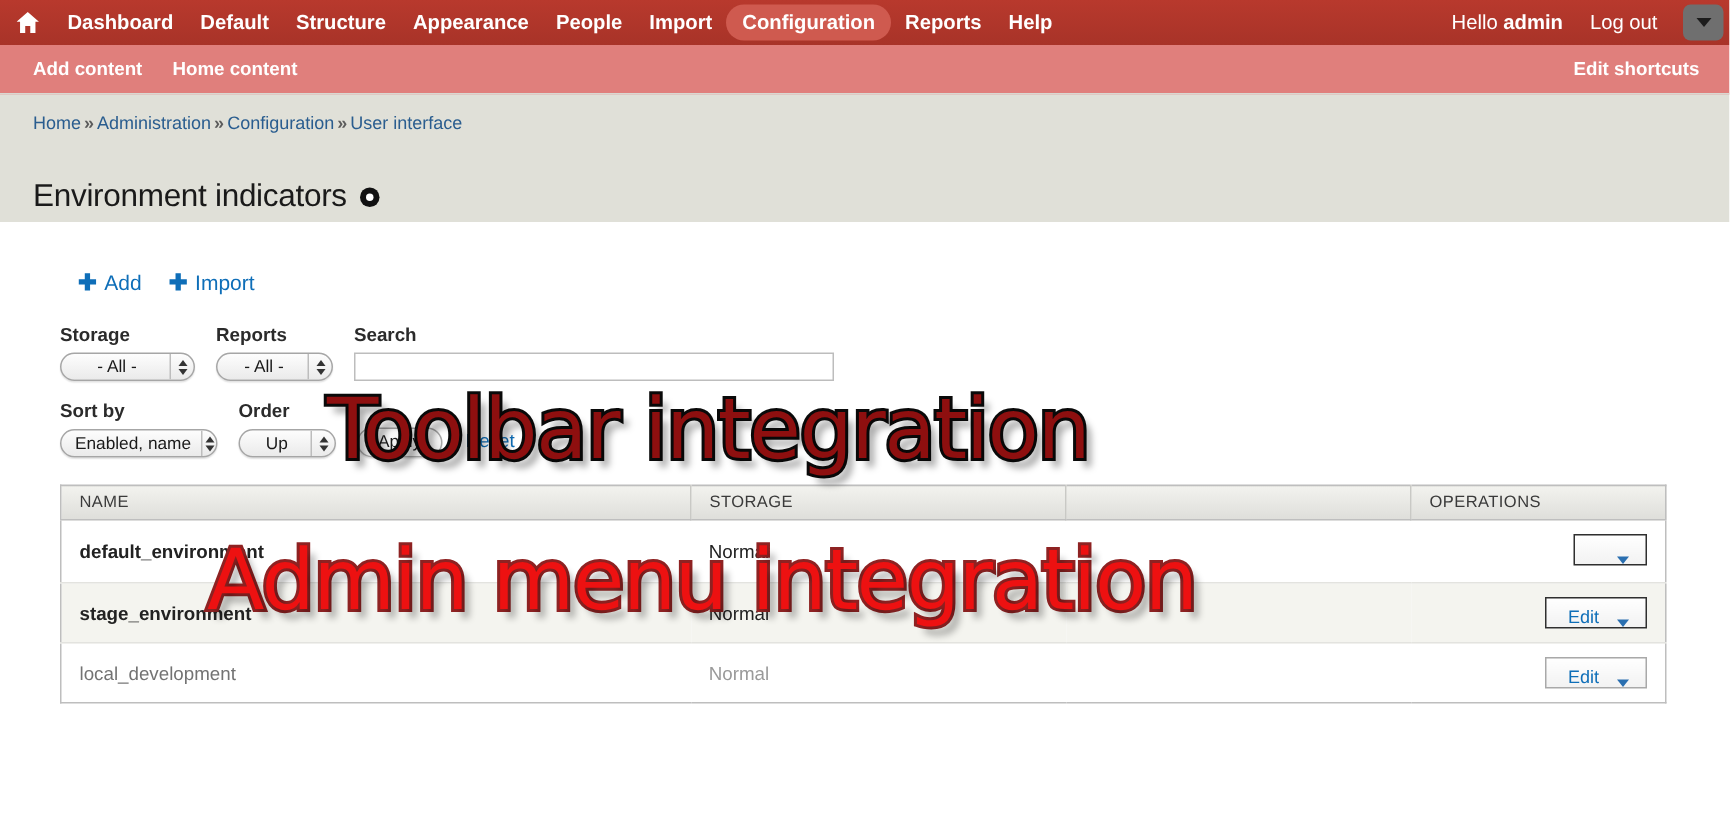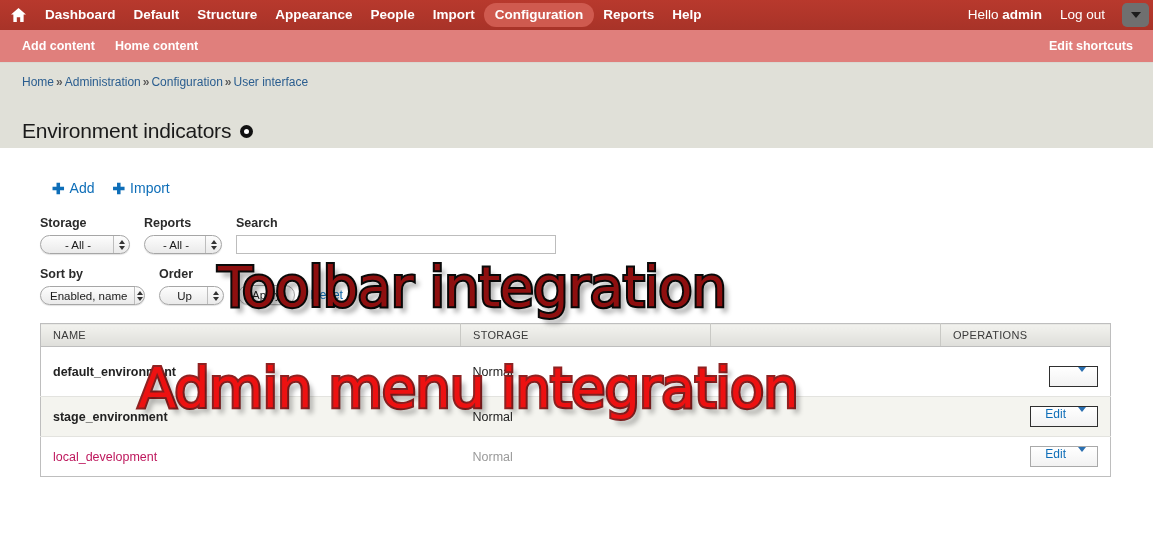--- a/index.html
+++ b/index.html
@@ -313,30 +313,30 @@
     font-size: 12.5px;
     border-bottom: 1px solid #e3e3df;
     vertical-align: middle;
     height: 36px;
     box-sizing: border-box;
   }
   tr.row-odd  td { background: #ffffff; }
   tr.row-even td { background: #f4f4ef; }
   tr.row-disabled td { color: #9a9a9a; }
   td.col-name { font-weight: bold; color: #222; width: 420px; }
-  tr.row-disabled td.col-name { font-weight: normal; color: #be185d; }
+  tr.row-disabled td.col-name { font-weight: normal; color: #737373; }
   td.col-storage { width: 250px; color: #222; }
   tr.row-disabled td.col-storage { color: #9a9a9a; }
   td.col-extra { width: 230px; }
   td.col-ops { text-align: right; padding-right: 10px; }
   table.ei-table tbody tr:last-child td { border-bottom: none; }
 
   .op-button {
     display: inline-flex;
-    align-items: flex-start;
+    align-items: flex-end;
     border: 1px solid #2f2f2f;
     background: linear-gradient(to bottom,#ffffff 0%, #f2f2f2 100%);
     height: 21px;
     box-sizing: border-box;
     font-size: 12px;
   }
   .op-button.light { border-color: #a9a9a9; }
   .op-button .op-label {
     color: #0e6eb8;
     padding: 0 12px 0 14px;

